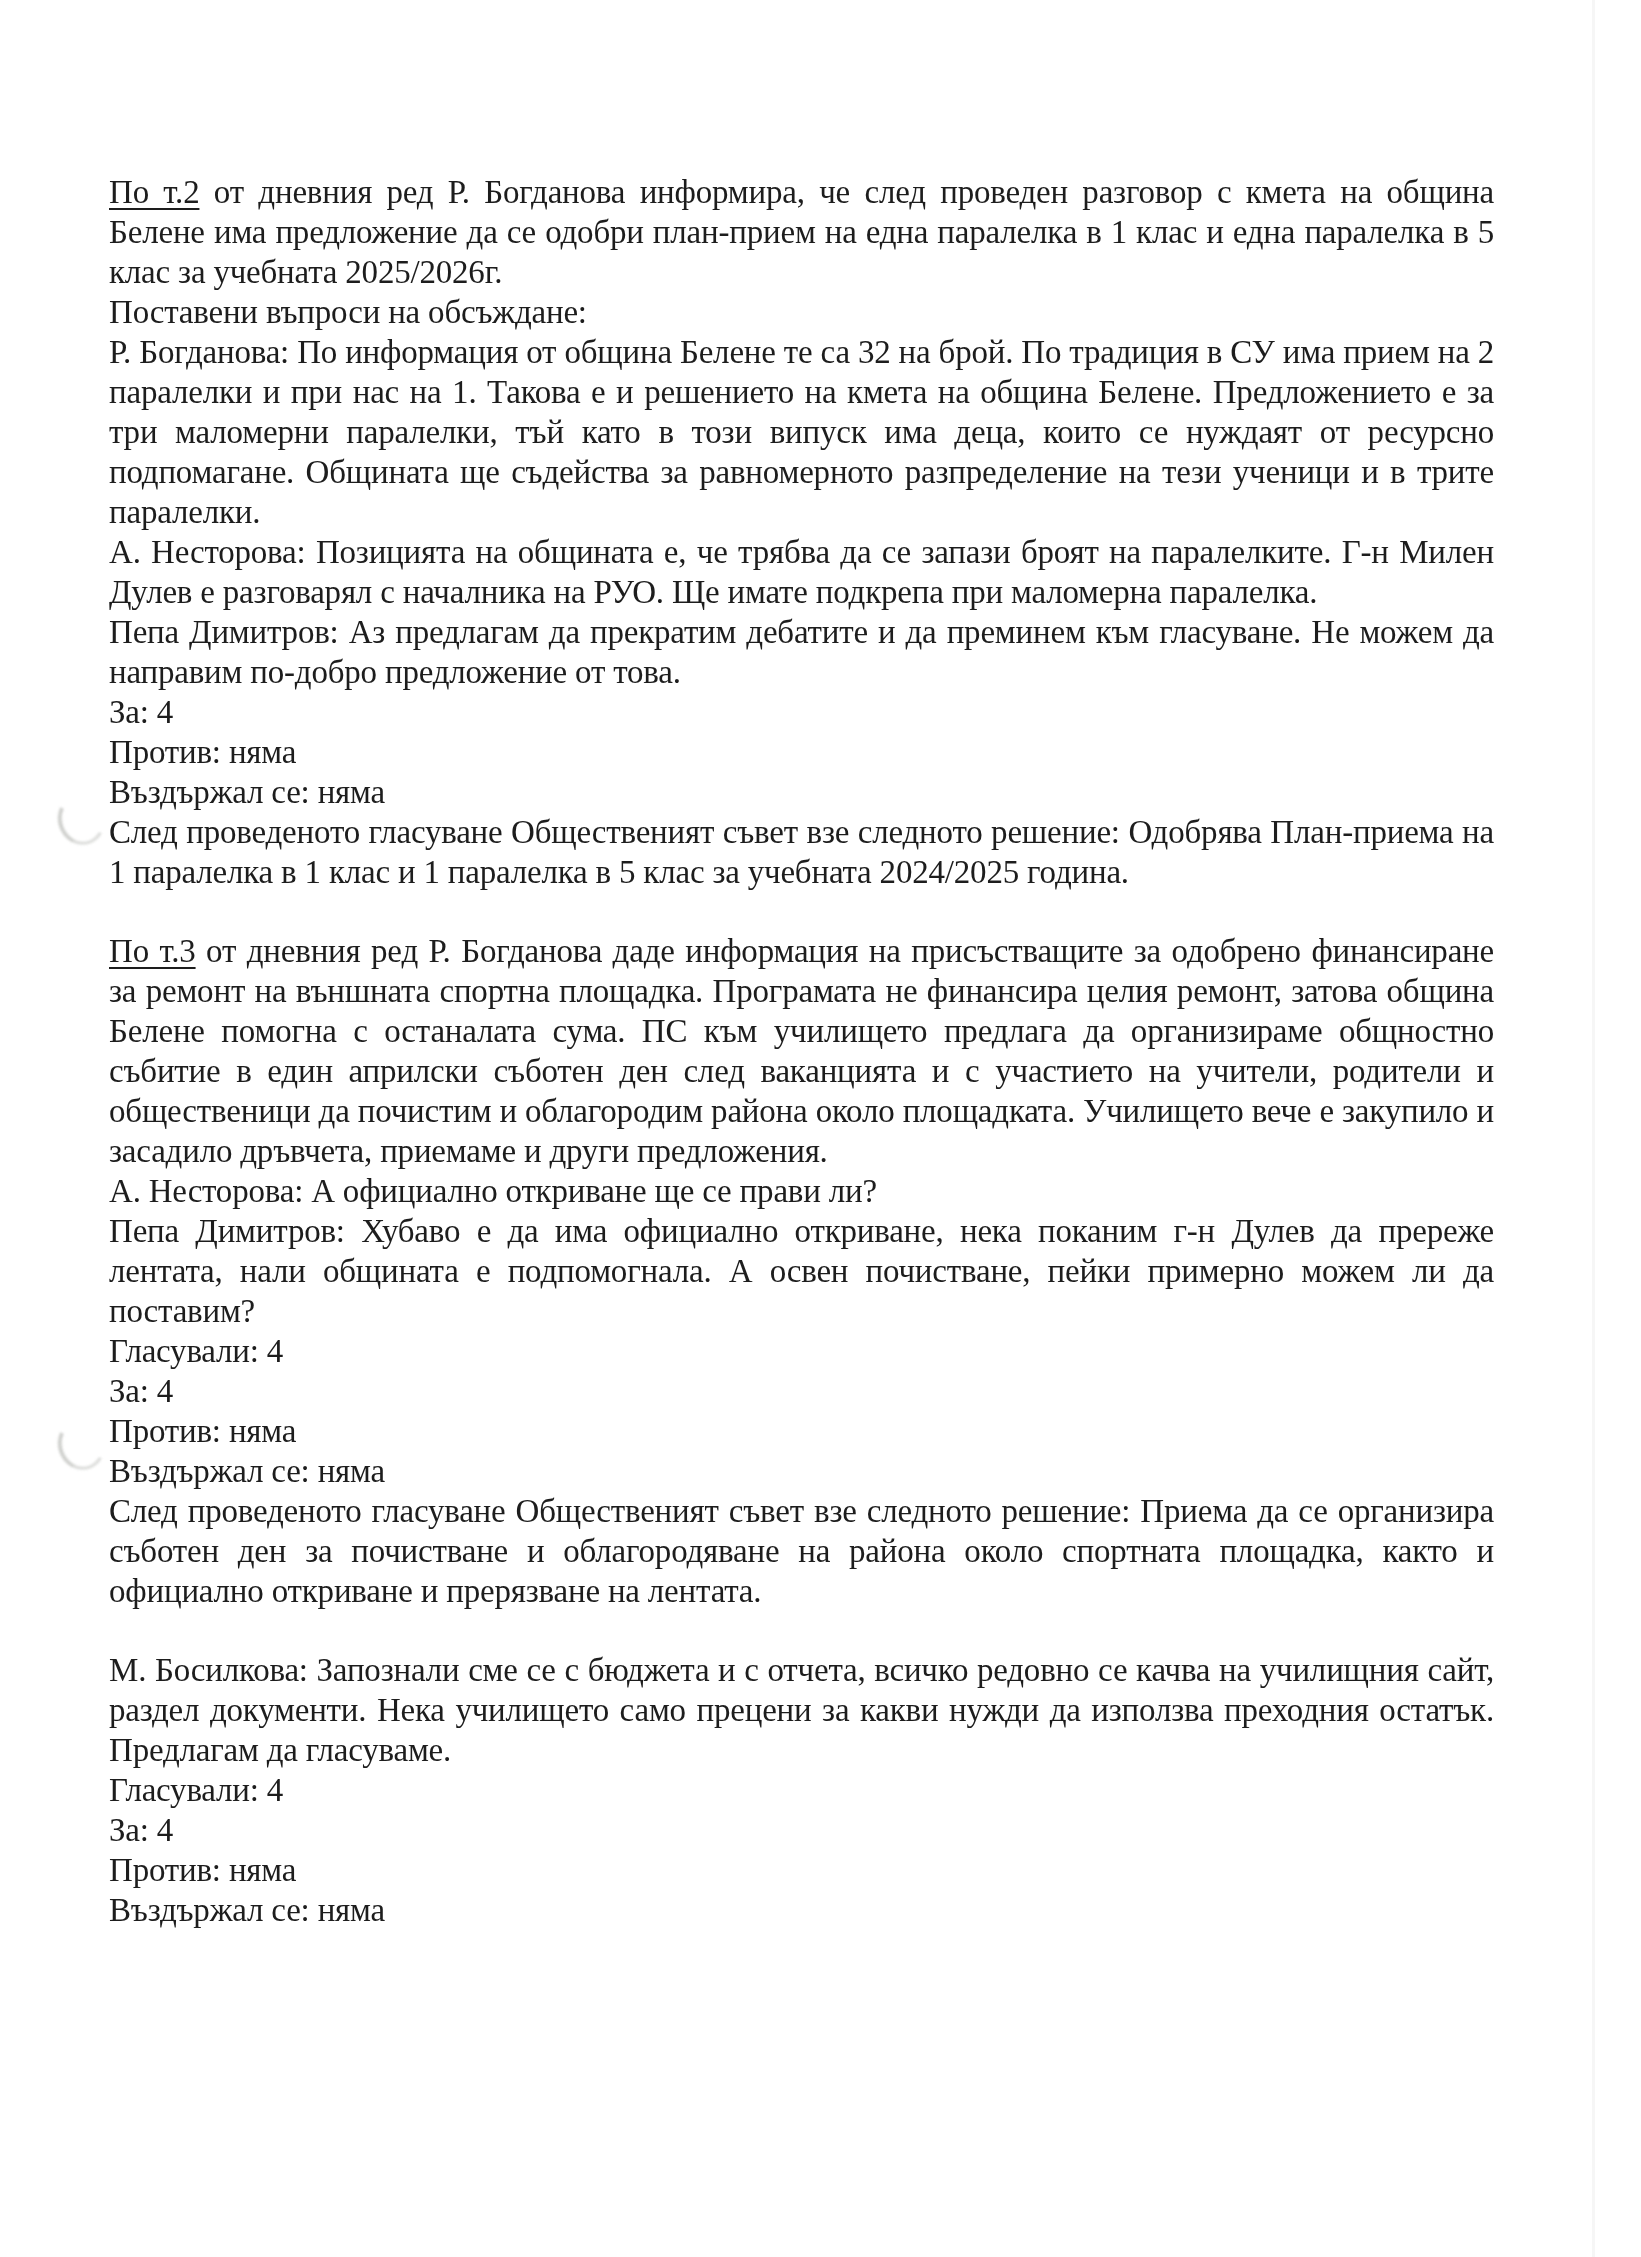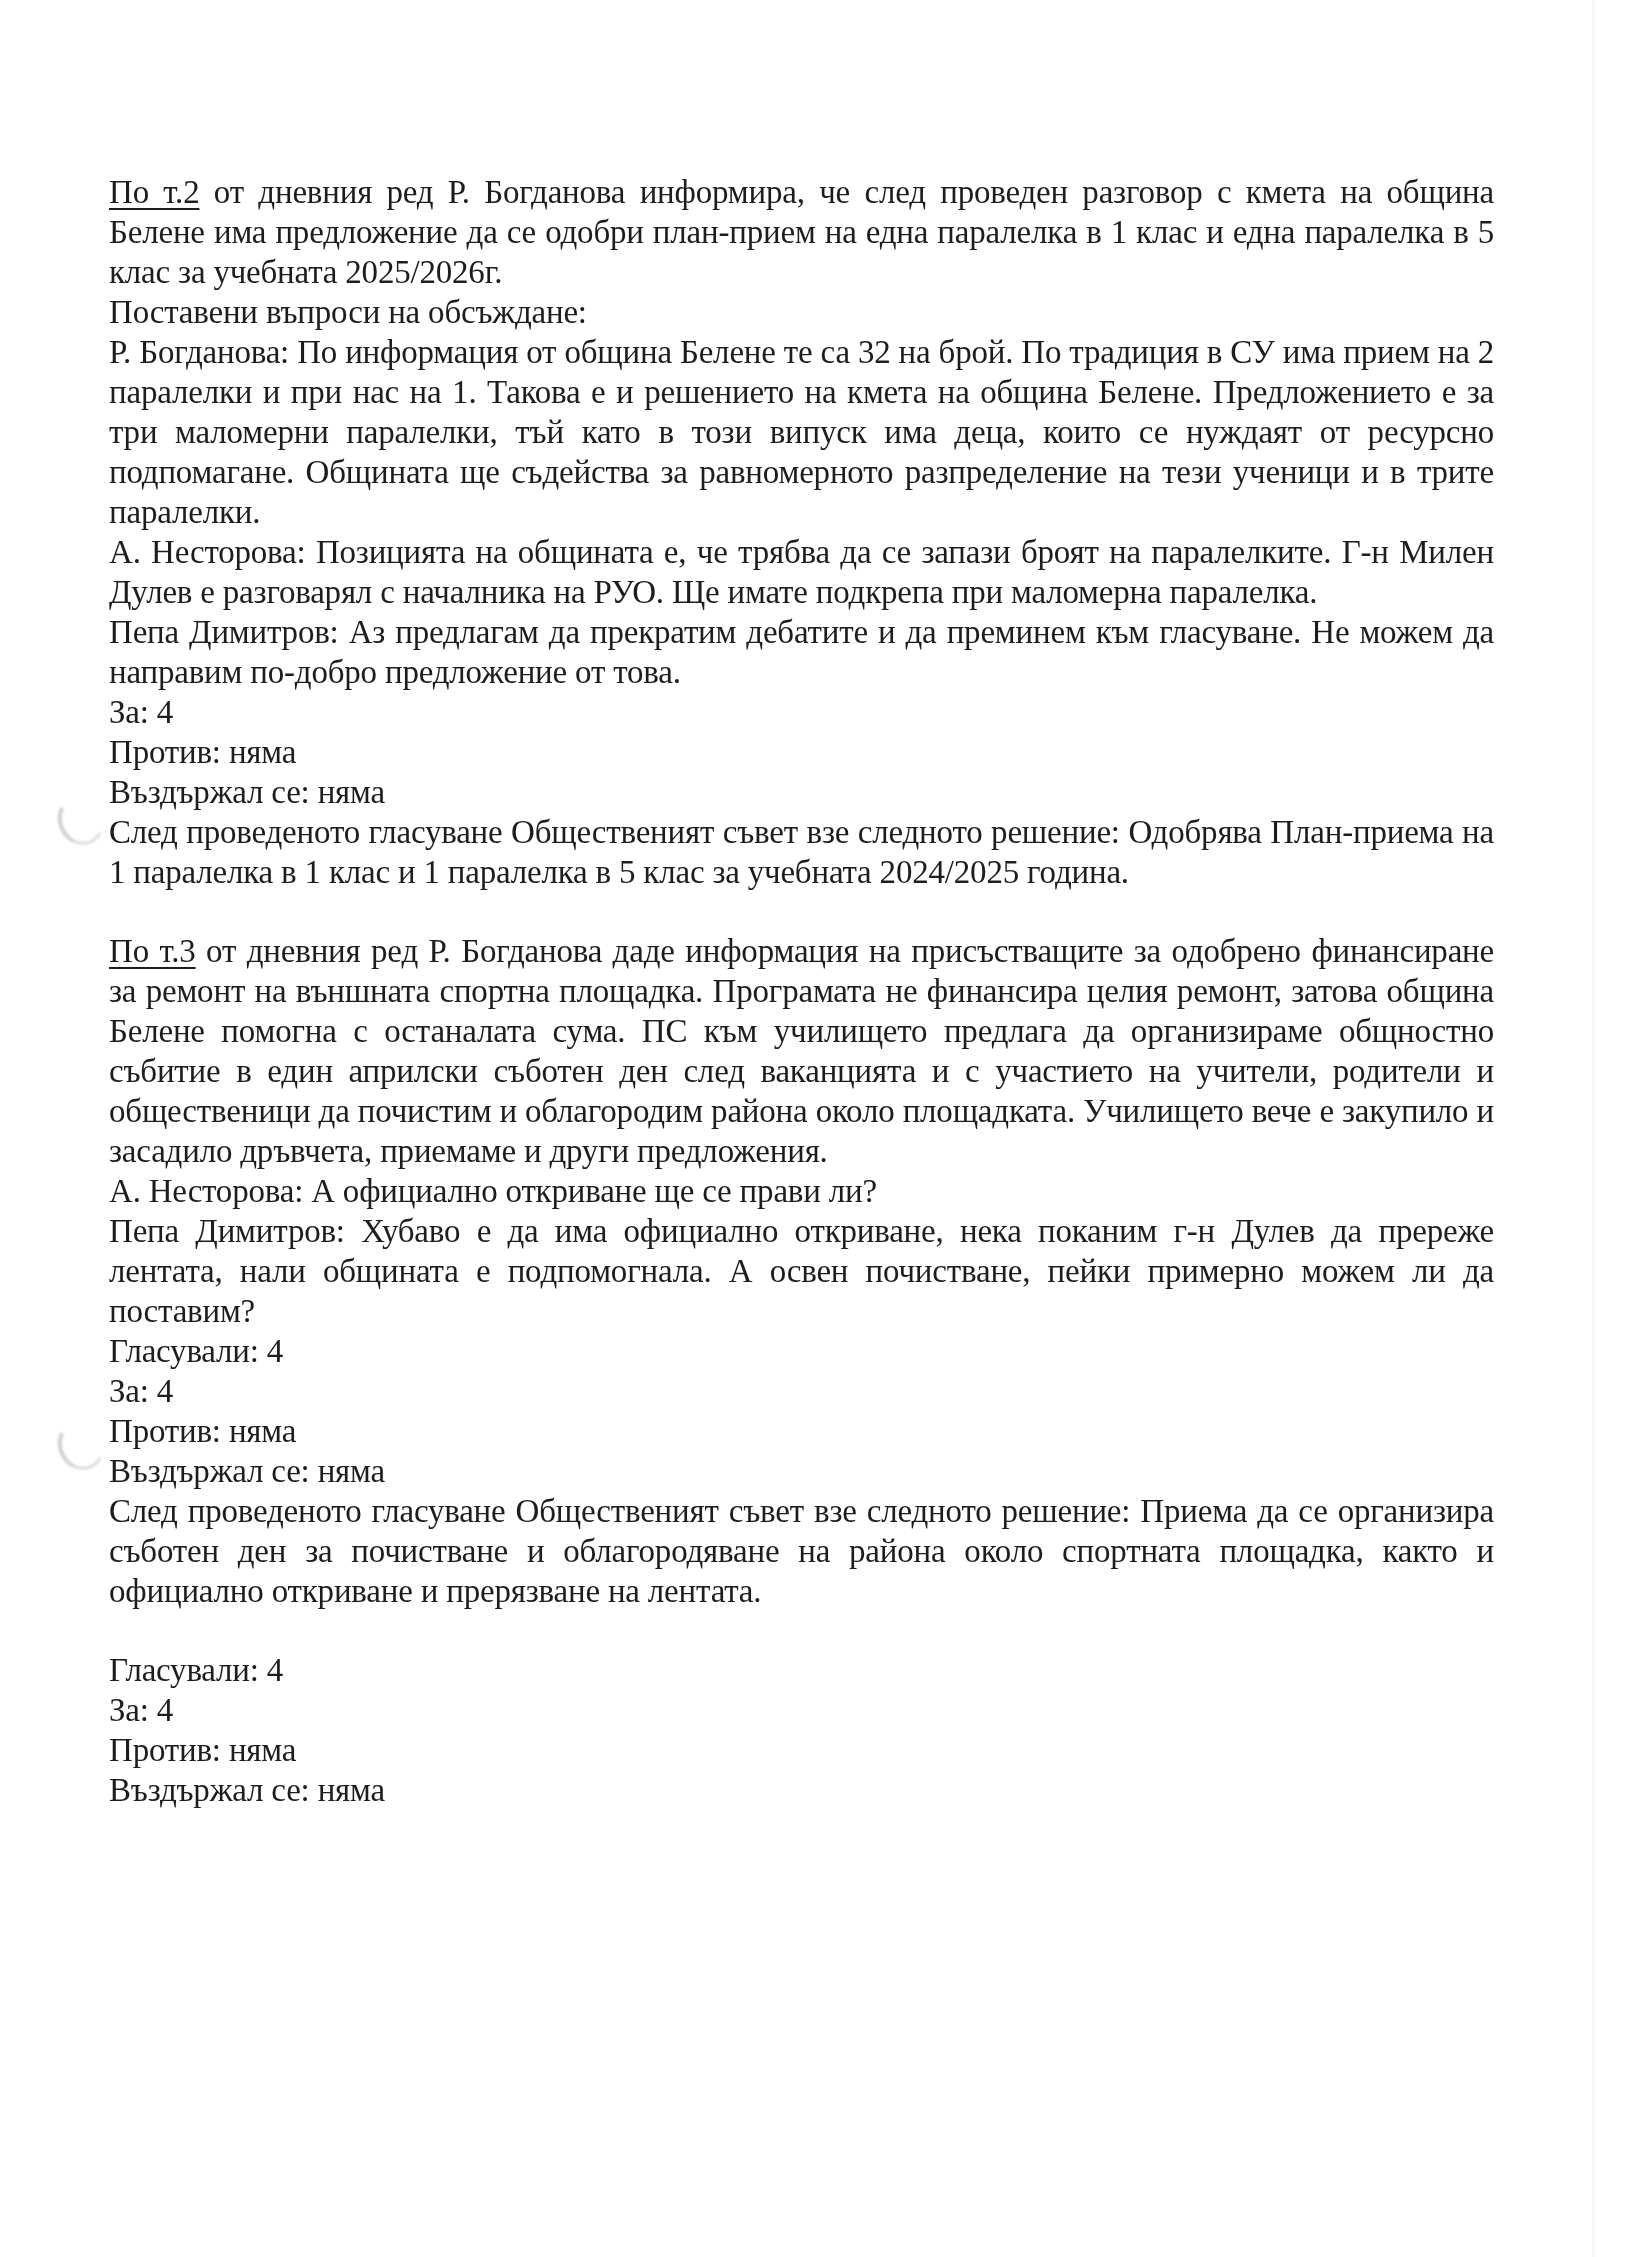--- a/index.html
+++ b/index.html
@@ -84,20 +84,21 @@
       <p class="para">А. Несторова: А официално откриване ще се прави ли?</p>
       <p class="para">Пепа Димитров: Хубаво е да има официално откриване, нека поканим г-н Дулев да пререже лентата, нали общината е подпомогнала. А освен почистване, пейки примерно можем ли да поставим?</p>
       <p class="para">Гласували: 4</p>
       <p class="para">За: 4</p>
       <p class="para">Против: няма</p>
       <p class="para">Въздържал се: няма</p>
       <p class="para">След проведеното гласуване Общественият съвет взе следното решение: Приема да се организира съботен ден за почистване и облагородяване на района около спортната площадка, както и официално откриване и прерязване на лентата.</p>
     </div>
 
     <div class="section">
+      <p class="para">М. Босилкова: Запознали сме се с бюджета и с отчета, всичко редовно се качва на училищния сайт, раздел документи. Нека училището само прецени за какви нужди да използва преходния остатък. Предлагам да гласуваме.</p>
       <p class="para">Гласували: 4</p>
       <p class="para">За: 4</p>
       <p class="para">Против: няма</p>
       <p class="para">Въздържал се: няма</p>
     </div>
 
   </div>
 
   <div class="crescent crescent-1"></div>
   <div class="crescent crescent-2"></div>

